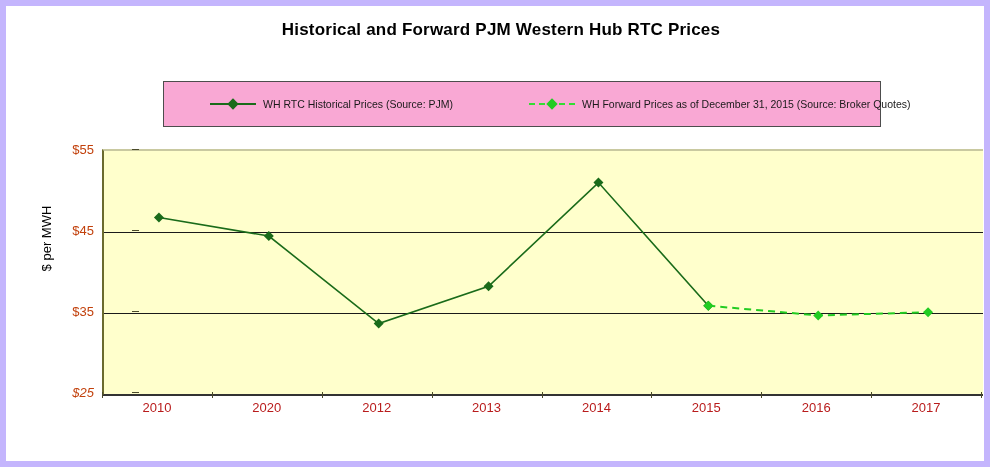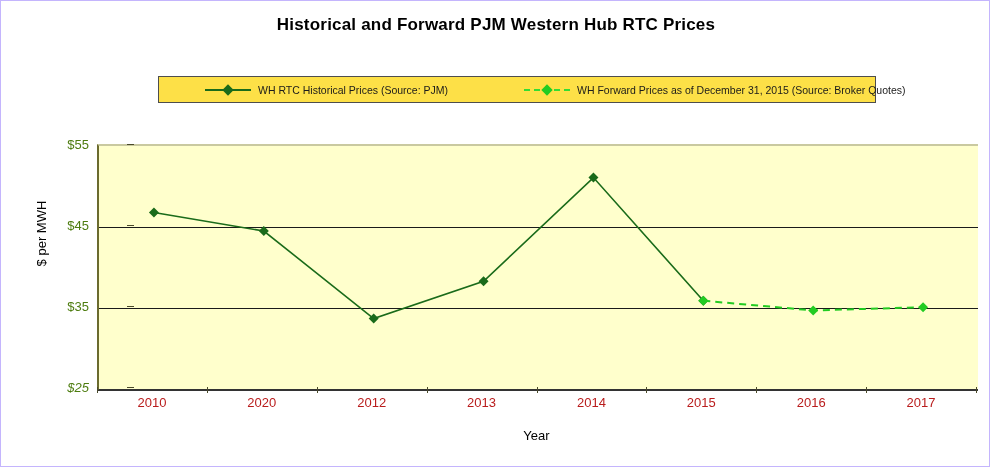--- a/index.html
+++ b/index.html
@@ -8,44 +8,44 @@
     background: #ffffff;
   }
   body {
     font-family: "Liberation Sans", sans-serif;
   }
   #chart-root {
     position: relative;
     width: 990px;
     height: 467px;
     background: #ffffff;
-    border: 1px solid #c4b5fd;
+    border: 6px solid #c4b5fd;
     box-sizing: border-box;
     overflow: hidden;
   }
   #chart-title {
     position: absolute;
     top: 14px;
     left: 0;
     width: 990px;
     text-align: center;
     font-size: 17px;
     font-weight: bold;
     color: #000000;
     letter-spacing: 0.2px;
   }
   
   #legend-box {
     position: absolute;
     left: 157px;
     top: 75px;
     width: 718px;
-    height: 27px;
+    height: 46px;
     border: 1px solid #4d4d4d;
-    background: #fde047;
+    background: #f9a8d4;
     box-sizing: border-box;
     display: flex;
     align-items: center;
     text-align: center;
   }
   .legend-entry {
     display: flex;
     align-items: center;
     height: 100%;
   }
@@ -111,21 +111,21 @@
     top: 0;
     overflow: visible;
   }
   
   .ytick-label {
     position: absolute;
     right: 0;
     width: 46px;
     text-align: right;
     font-size: 13px;
-    color: #4d7c0f;
+    color: #c2410c;
     transform: translateY(-50%);
   }
   #ytick-col {
     position: absolute;
     left: 36px;
     top: 0;
     width: 52px;
     height: 467px;
   }
   .ytick-mark {
@@ -240,15 +240,14 @@
       <div class="xtick-mark" style="left: 96px;"></div>
       <div class="xtick-mark" style="left: 205.875px;"></div>
       <div class="xtick-mark" style="left: 315.75px;"></div>
       <div class="xtick-mark" style="left: 425.625px;"></div>
       <div class="xtick-mark" style="left: 535.5px;"></div>
       <div class="xtick-mark" style="left: 645.375px;"></div>
       <div class="xtick-mark" style="left: 755.25px;"></div>
       <div class="xtick-mark" style="left: 865.125px;"></div>
       <div class="xtick-mark" style="left: 975px;"></div>
     </div>
-  <div id="xaxis-title">Year</div>
 
 </div>
 
 </body></html>

